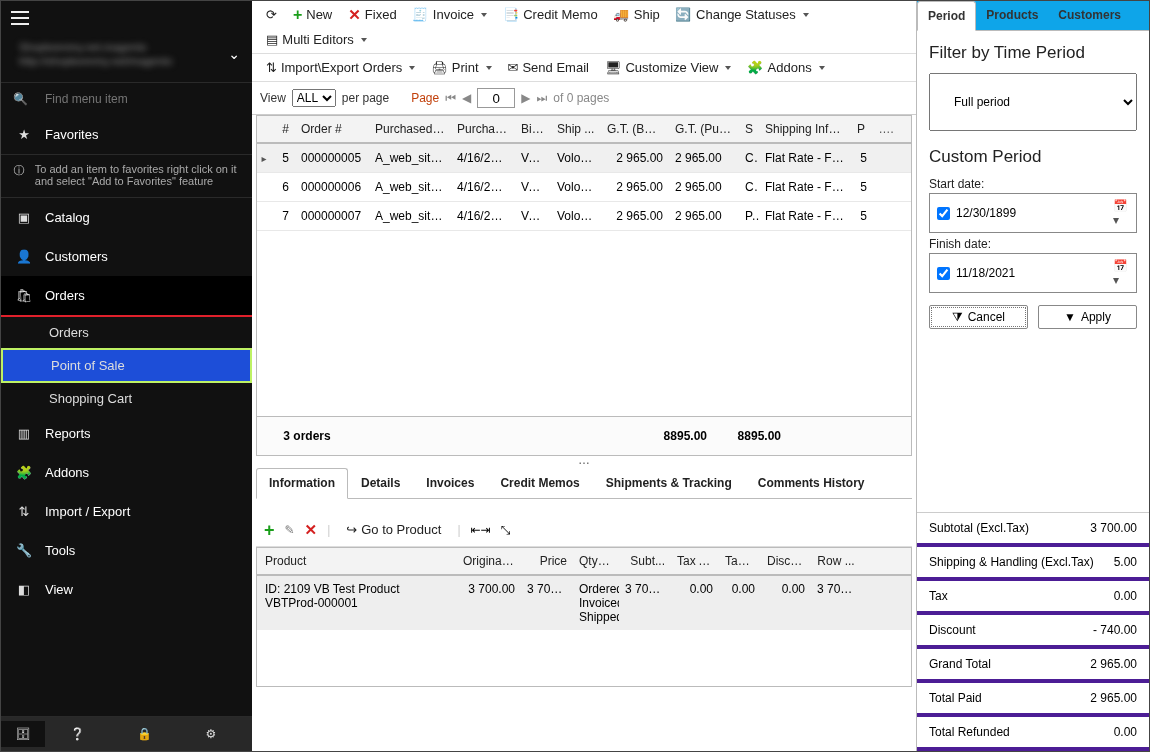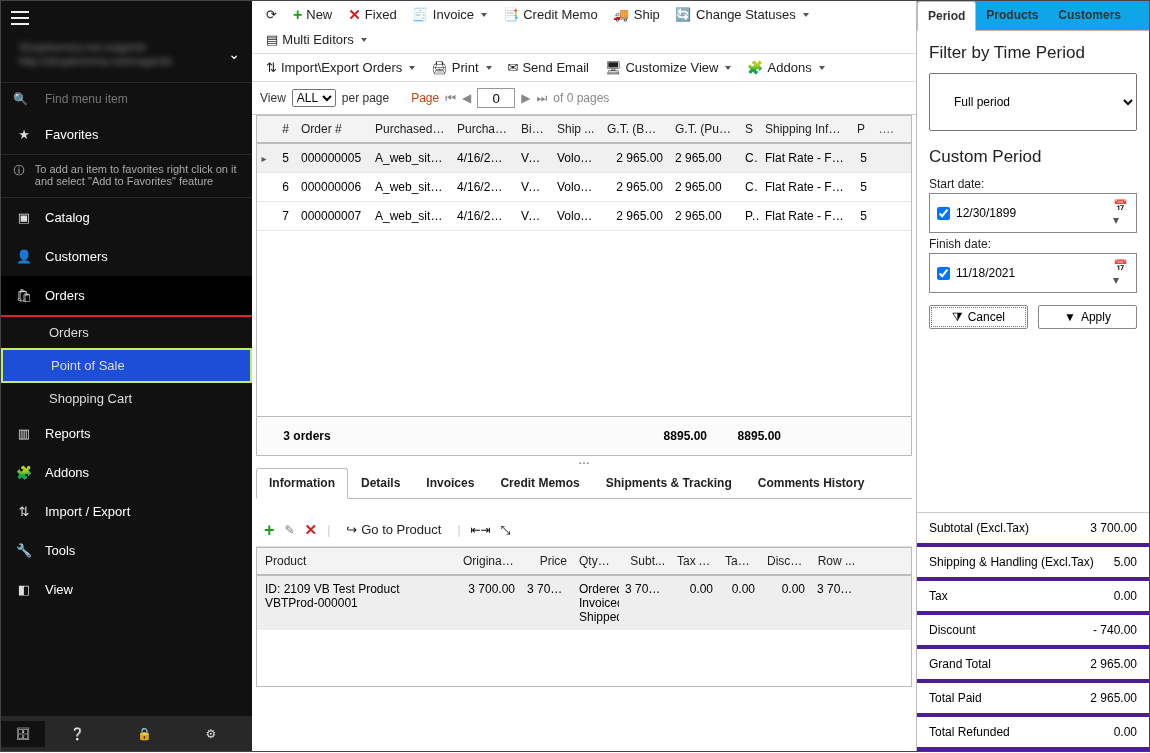--- a/index.html
+++ b/index.html
@@ -68,21 +68,21 @@
 .prod-grid .ghead{border-bottom:2px solid #bbb}
 .prod-grid .grow{background:#eee;align-items:flex-start;border:none;padding:6px 0}
 .pc-prod{width:200px;padding-left:8px}
 .pc-op{width:64px;text-align:right}
 .pc-pr{width:52px;text-align:right}
 .pc-qty{width:46px}
 .pc-sub{width:52px;text-align:right}
 .pc-ta{width:48px;text-align:right}
 .pc-tp{width:42px;text-align:right}
 .pc-disc{width:50px;text-align:right}
-.pc-row{width:50px;text-align:right}
+.pc-row{width:50px;text-align:center}
 .rightpane{width:233px;border-left:1px solid #bbb;box-sizing:border-box;display:flex;flex-direction:column}
 .rtabs{display:flex;border-bottom:1px solid #bbb;background:#0ea5e9;font-size:12px}
 .rtabs .rtab{padding:7px 10px;font-weight:bold;color:#333}
 .rtabs .rtab.active{border:1px solid #bbb;border-bottom:1px solid #fff;border-radius:3px 3px 0 0;margin-bottom:-1px;background:#fff}
 .rsection{padding:12px 12px 4px 12px}
 .rsection .h{font-size:17px;color:#222;margin-bottom:10px}
 .rsection select{width:100%;font-size:12px;padding:20px}
 .rsection .lbl{font-size:12px;color:#222;margin:4px 0 2px 0}
 .date-in{display:flex;align-items:center;border:1px solid #888;padding:5px}
 .date-in .ck{margin:0 4px 0 2px}

